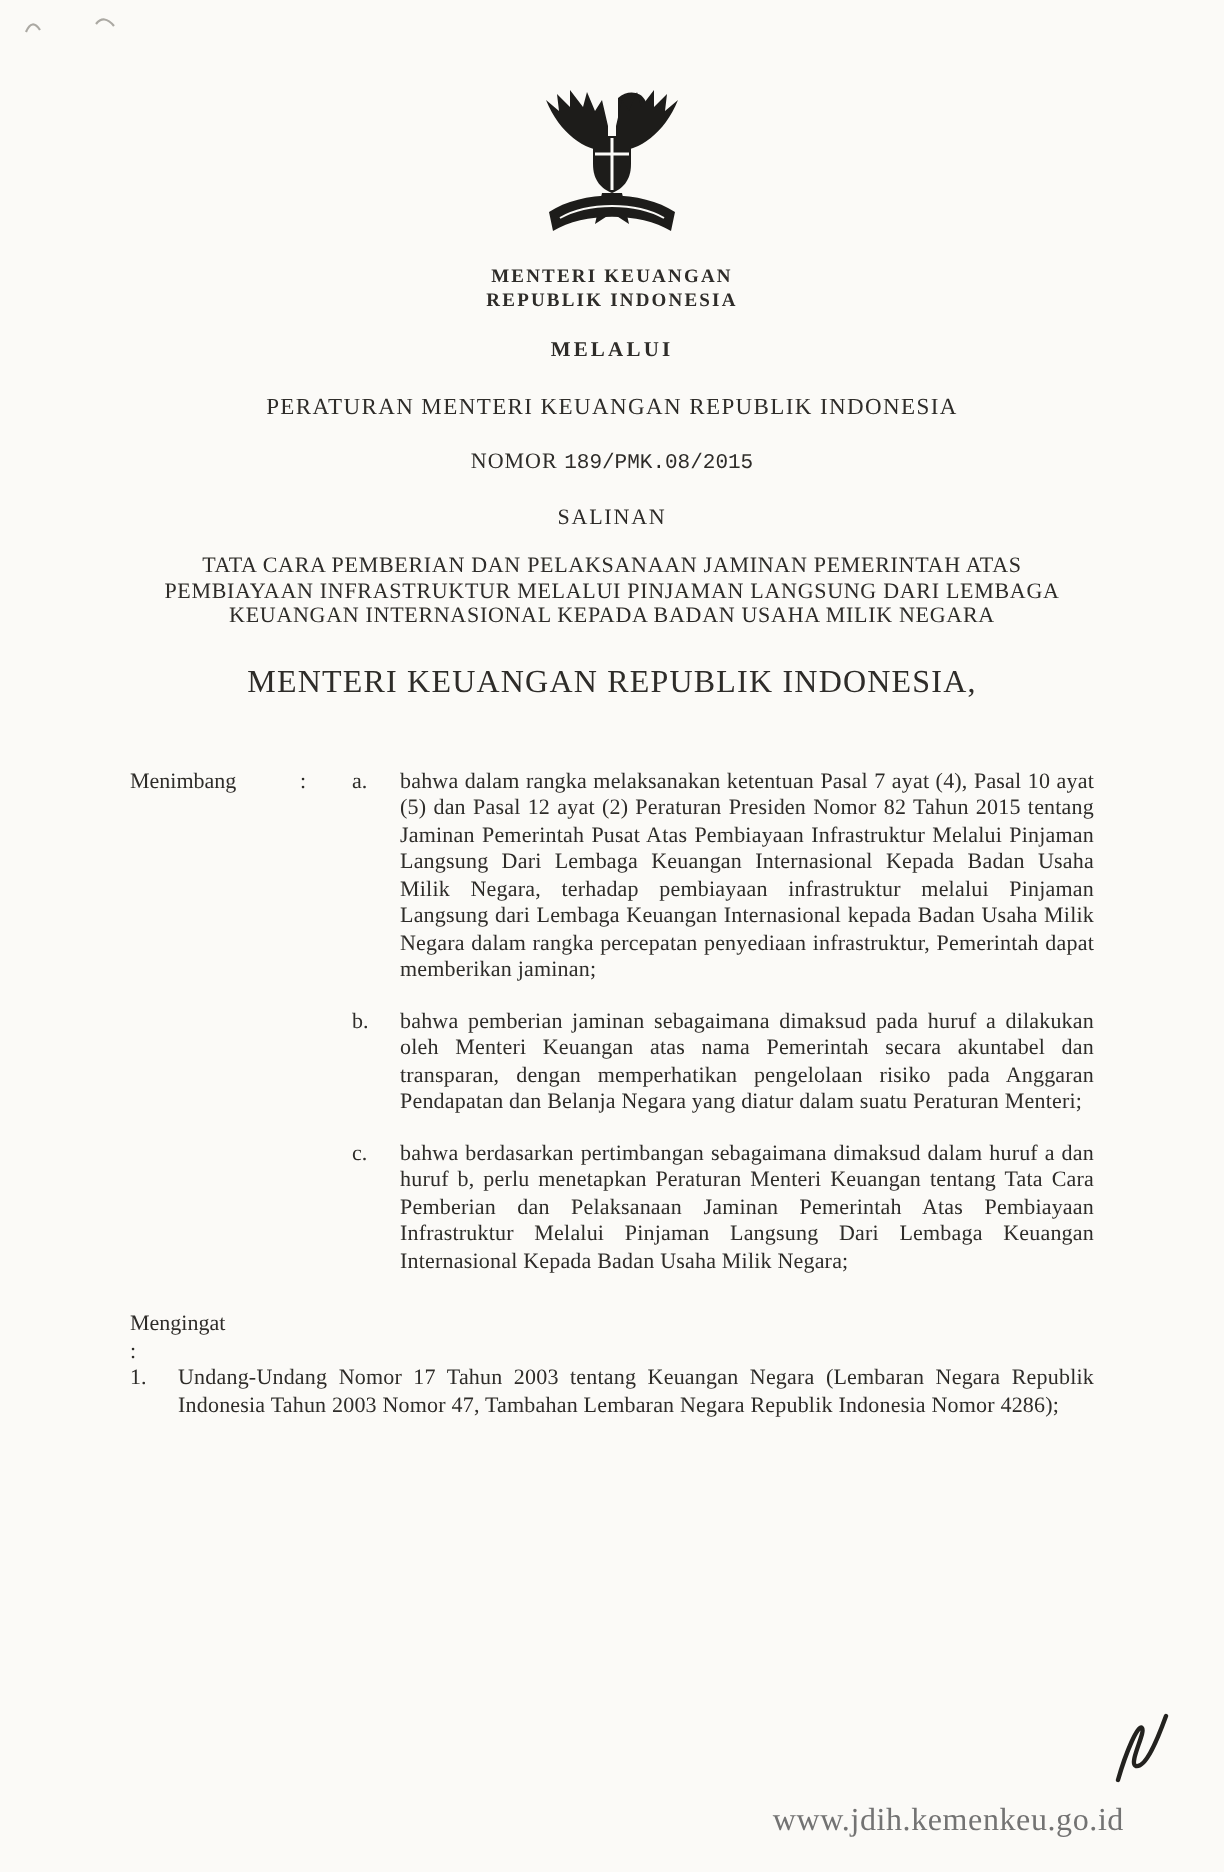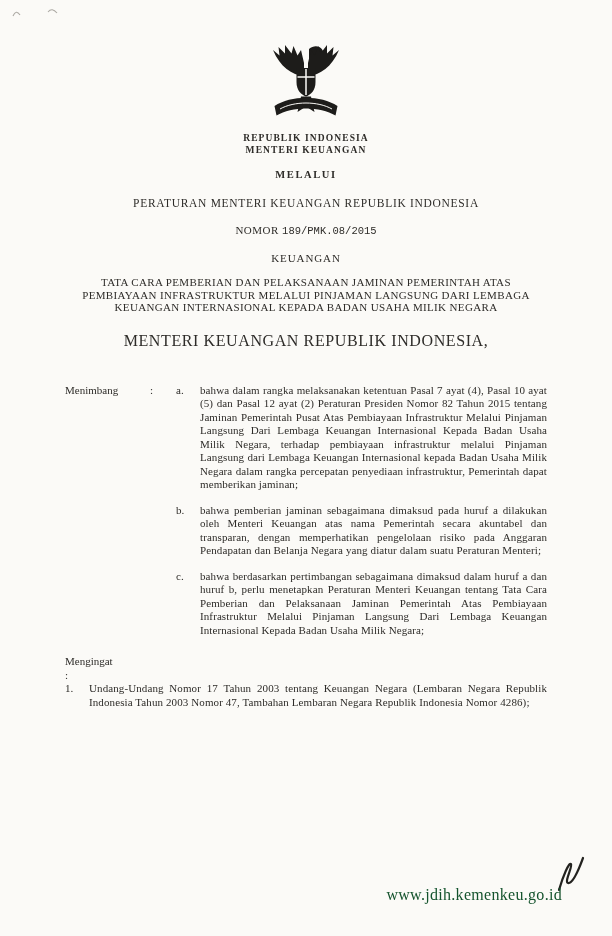--- a/index.html
+++ b/index.html
@@ -33,23 +33,23 @@
   .clause-colon { width:26px; flex:none; }
   .clause-items { flex:1; }
   .item { display:flex; margin-bottom:12px; }
   .item:last-child { margin-bottom:0; }
   .item-marker { width:24px; flex:none; }
   .item-text { flex:1; text-align:justify; letter-spacing:0.1px; }
 
   .footer-link {
     position:absolute;
     right:50px;
-    bottom:32px;
+    bottom:16px;
     font-size:16px;
-    color:#14532d;
+    color:#737373;
     text-decoration:none;
     letter-spacing:0.3px;
   }
   .paraf { position:absolute; right:24px; bottom:40px; }
   .pencil-marks { position:absolute; left:8px; top:5px; opacity:0.55; }
 </style>
 </head>
 <body>
 
 <div class="page">
@@ -68,34 +68,34 @@
         <path d="M57 64 h38 v28 c0 17 -9 25 -19 29 c-10 -4 -19 -12 -19 -29 z"></path>
         <path d="M66 121 h20 l7 31 -17 -11 -17 11 z"></path>
         <path d="M13 140 C46 118 106 118 139 140 l-4 19 C104 140 48 140 17 159 z"></path>
       </g>
       <path d="M59 82 h34 M76 66 v52" stroke="#fbfaf7" stroke-width="3" fill="none"></path>
       <path d="M24 146 C52 130 100 130 128 146" stroke="#fbfaf7" stroke-width="2" fill="none"></path>
     </svg>
   </div>
 
   <div class="ministry center">
+    <div>MENTERI KEUANGAN</div>
     <div>REPUBLIK INDONESIA</div>
-    <div>MENTERI KEUANGAN</div>
   </div>
 
   <div class="salinan center">MELALUI</div>
 
   <div class="reg-title center">PERATURAN MENTERI KEUANGAN REPUBLIK INDONESIA</div>
 
   <div class="nomor center">
     <span>NOMOR</span>
     <span class="mono">189/PMK.08/2015</span>
   </div>
 
-  <div class="tentang center">KEUANGAN</div>
+  <div class="tentang center">SALINAN</div>
 
   <div class="subject center">TATA CARA PEMBERIAN DAN PELAKSANAAN JAMINAN PEMERINTAH ATAS PEMBIAYAAN INFRASTRUKTUR MELALUI PINJAMAN LANGSUNG DARI LEMBAGA KEUANGAN INTERNASIONAL KEPADA BADAN USAHA MILIK NEGARA</div>
 
 
   <div class="authority center">MENTERI KEUANGAN REPUBLIK INDONESIA,</div>
 
   <div class="clause menimbang">
     <div class="clause-label">Menimbang</div>
     <div class="clause-colon">:</div>
     <div class="clause-items">

